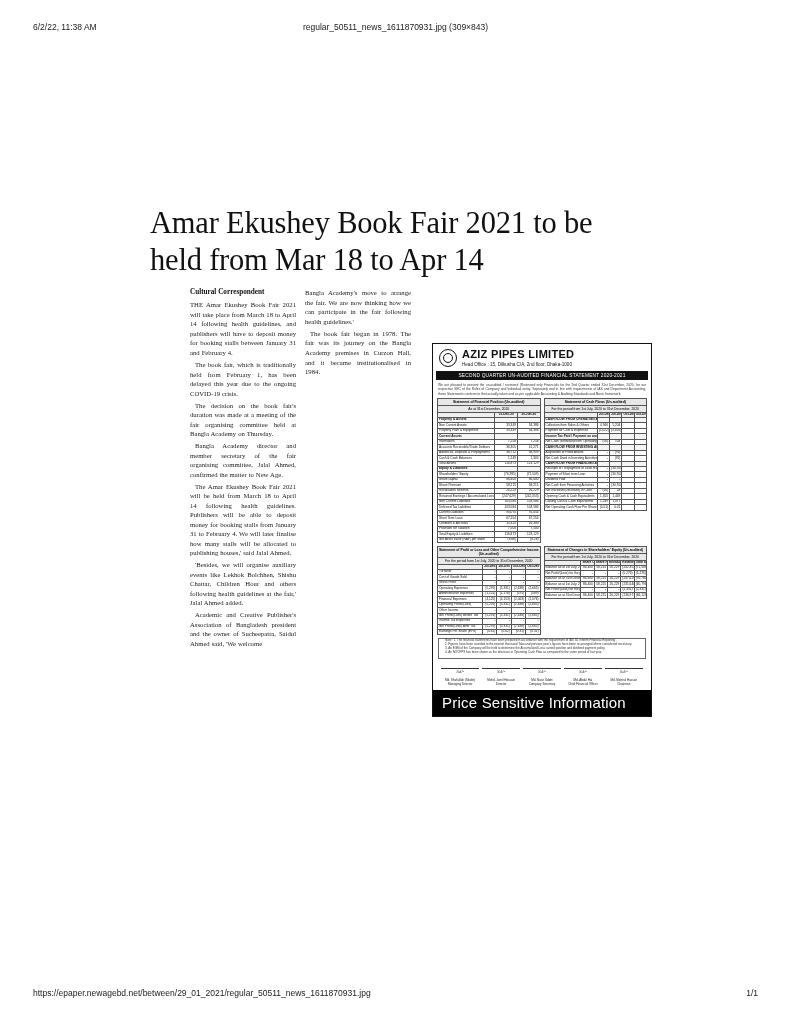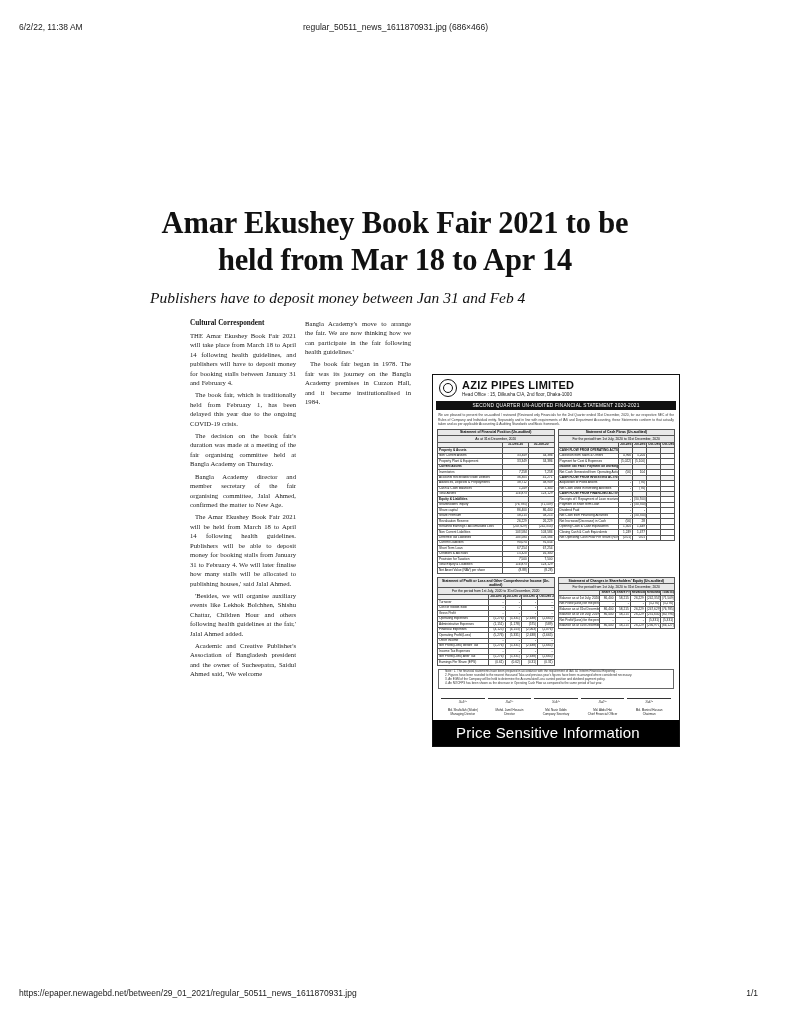--- a/index.html
+++ b/index.html
@@ -21,41 +21,40 @@
     position: absolute;
     left: 0;
     width: 791px;
     font-size: 8.5px;
     color: #1a1a1a;
     font-family: "Liberation Sans", sans-serif;
   }
   .print-header { top: 22px; }
   .print-footer { top: 988px; }
 
-  .ph-left  { position: absolute; left: 19px;  white-space: nowrap; }
+  .ph-left  { position: absolute; left: 33px;  white-space: nowrap; }
   .ph-center{ position: absolute; left: 50%; transform: translateX(-50%); white-space: nowrap; }
   .ph-right { position: absolute; right: 33px; white-space: nowrap; margin-left: 18px; }
 
   
   .page {
     position: absolute;
     left: 150px;
     top: 205px;
     width: 490px;
   }
 
   .headline {
     font-family: "Liberation Serif", serif;
     font-size: 30.5px;
     line-height: 1.22;
-    font-weight: 700;
+    font-weight: 400;
     letter-spacing: -0.2px;
     color: #111;
     margin: 0 0 9px 0;
-    text-align: center;
   }
   .subhead {
     font-family: "Liberation Serif", serif;
     font-style: italic;
     font-size: 15.5px;
     line-height: 1.25;
     color: #111;
     margin: 0 0 11px 0;
   }
 
@@ -90,21 +89,21 @@
     text-indent: 5px;
     word-spacing: 0.3px;
   }
   .col p.first { text-indent: 0; }
 
   
   .ad {
     position: absolute;
     left: 242px;
     top: 55px;
-    width: 248px;
+    width: 220px;
     background: #fff;
     border: 1px solid #111;
     box-sizing: border-box;
     font-family: "Liberation Sans", sans-serif;
     overflow: hidden;
   }
   .ad-head {
     display: flex;
     align-items: center;
     gap: 5px;
@@ -238,27 +237,26 @@
     pointer-events: none;
   }
 </style>
 </head>
 <body>
 
 <div class="scan-tint"></div>
 
 <div class="print-header">
   <span class="ph-left">6/2/22, 11:38 AM</span>
-  <span class="ph-center">regular_50511_news_1611870931.jpg (686×466)</span>
+  <span class="ph-center">regular_50511_news_1611870931.jpg (309×843)</span>
 </div>
 
 <div class="page">
 
   <h1 class="headline">Amar Ekushey Book Fair 2021 to be held from Mar 18 to Apr 14</h1>
-  <div class="subhead">Publishers have to deposit money between Jan 31 and Feb 4</div>
 
   <div class="body-area">
 
     <div class="col">
       <div class="byline">Cultural Correspondent</div>
       <p class="first">THE Amar Ekushey Book Fair 2021 will take place from March 18 to April 14 following health guidelines, and publishers will have to deposit money for booking stalls between January 31 and February 4.</p>
       <p>The book fair, which is traditionally held from February 1, has been delayed this year due to the ongoing COVID-19 crisis.</p>
       <p>The decision on the book fair's duration was made at a meeting of the fair organising committee held at Bangla Academy on Thursday.</p>
       <p>Bangla Academy director and member secretary of the fair organising committee, Jalal Ahmed, confirmed the matter to New Age.</p>
       <p>The Amar Ekushey Book Fair 2021 will be held from March 18 to April 14 following health guidelines. Publishers will be able to deposit money for booking stalls from January 31 to February 4. We will later finalise how many stalls will be allocated to publishing houses,' said Jalal Ahmed.</p>

